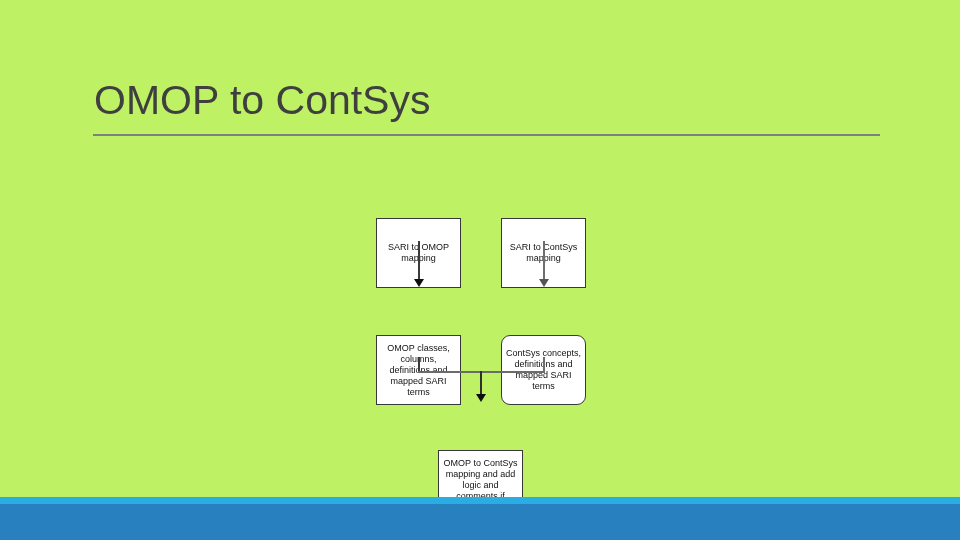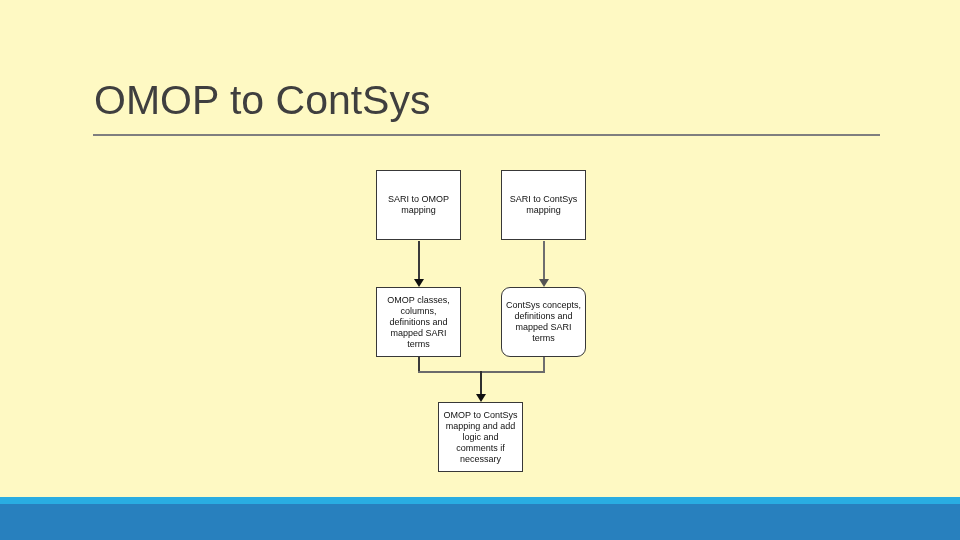--- a/index.html
+++ b/index.html
@@ -2,21 +2,21 @@
 <html><head>
 <meta charset="utf-8">
 <style>
   * { margin: 0; padding: 0; box-sizing: border-box; }
   html, body { width: 960px; height: 540px; overflow: hidden; }
   body {
     font-family: "Liberation Sans", sans-serif;
     background: #ffffff;
     position: relative;
   }
-  .slide { position: absolute; inset: 0; background: #fef9c3; }
+  .slide { position: absolute; inset: 0; background: #bef264; }
 
   
   .slide-title {
     position: absolute;
     left: 94px;
     top: 80px;
     font-size: 41px;
     line-height: 1.0;
     font-weight: 300;
     color: #3f3f3f;
@@ -36,20 +36,21 @@
   .node {
     position: absolute;
     width: 85px;
     height: 70px;
     background: #ffffff;
     border: 1.5px solid #383838;
     display: flex;
     align-items: center;
     justify-content: center;
     text-align: center;
+    margin-top: 48px;
   }
   .node-label {
     font-size: 9px;
     line-height: 11px;
     color: #111111;
     white-space: pre-line;
   }
   .node-a { left: 376px; top: 170px; }
   .node-b { left: 501px; top: 170px; }
   .node-c { left: 376px; top: 287px; }

